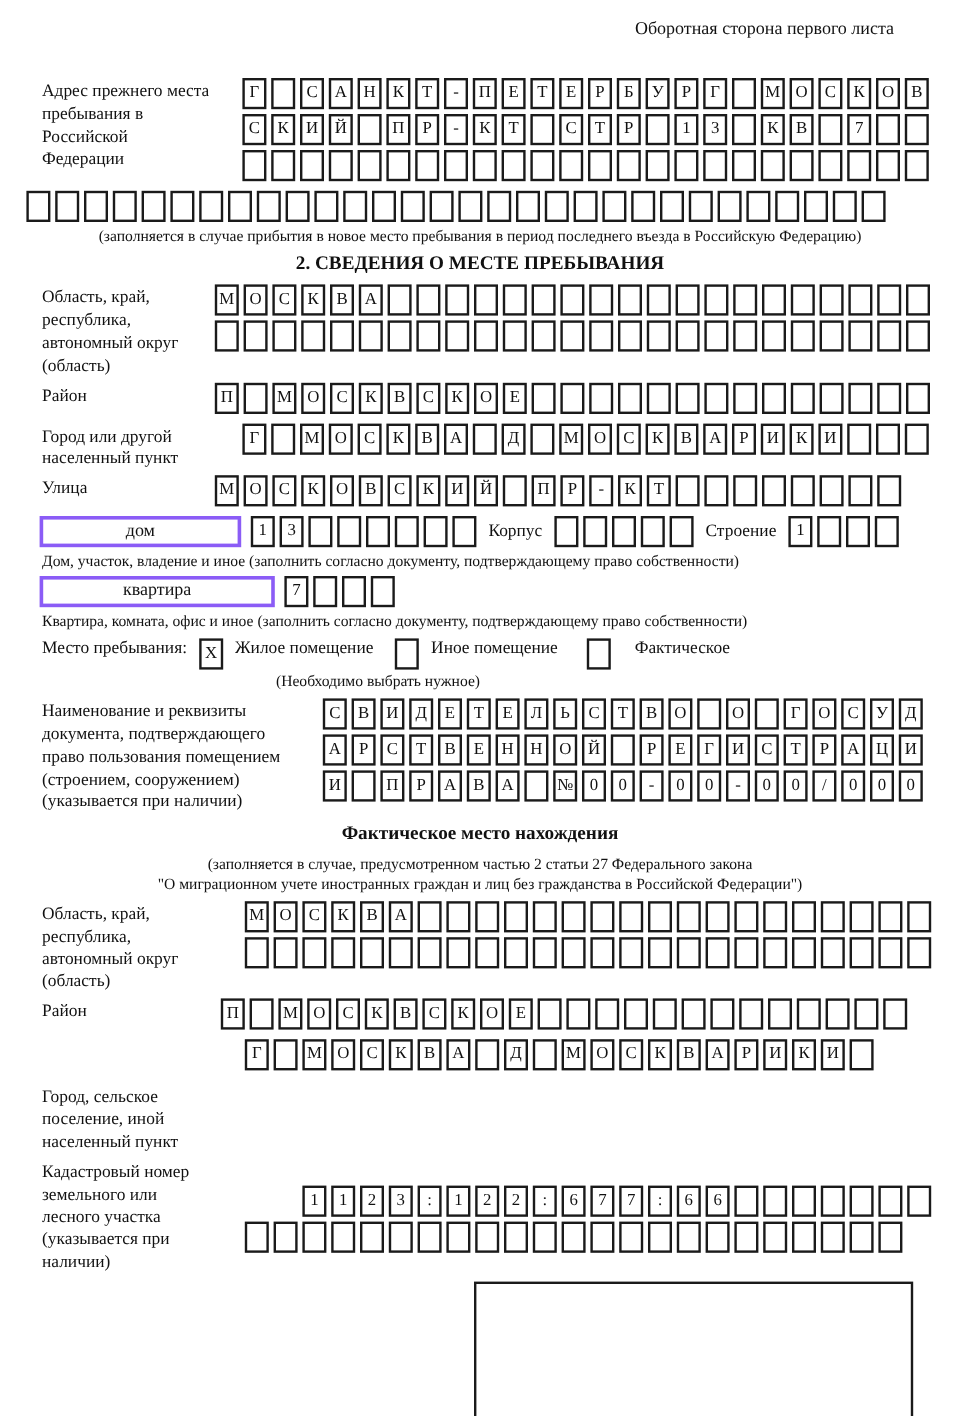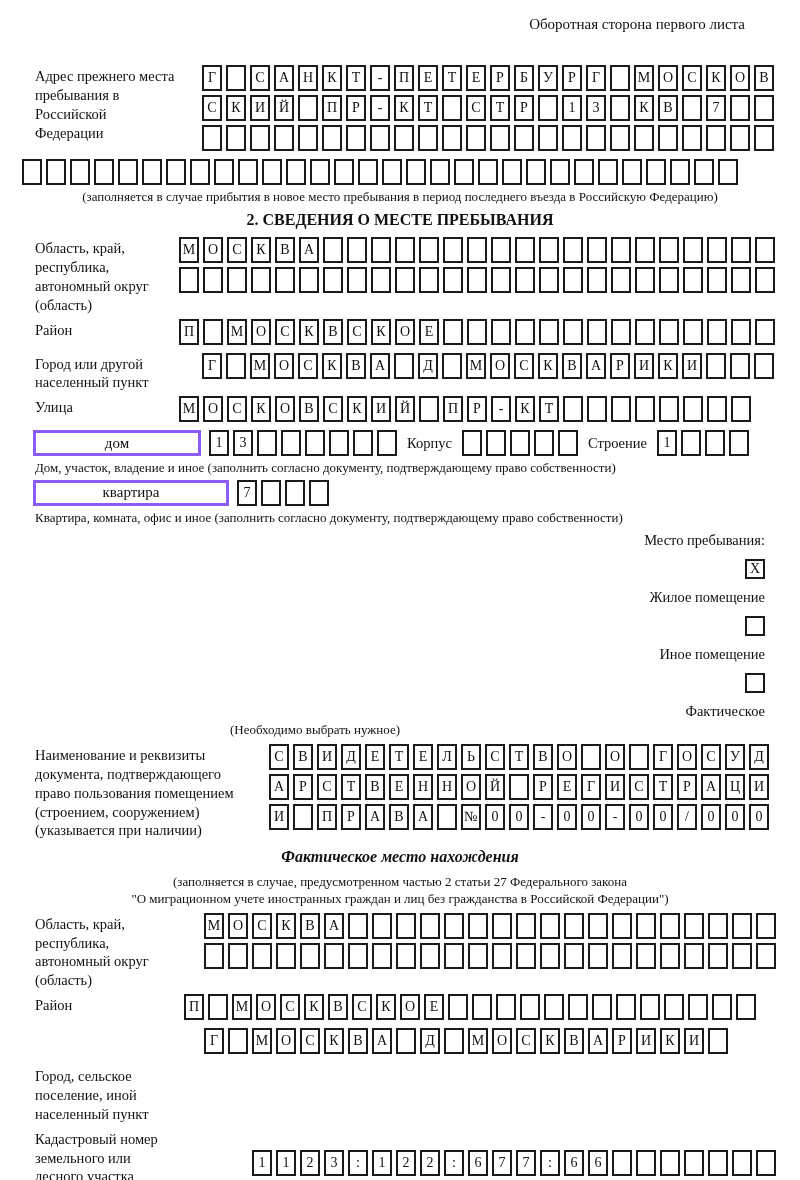--- a/index.html
+++ b/index.html
@@ -23,21 +23,21 @@
   }
   .widebox {
     height:26px; border:3px solid #8b5cf6;
     display:flex; align-items:center; justify-content:center;
     font-size:15px;
   }
   .note { font-size:13px; line-height:1.25; }
   .note.center { text-align:center; }
   .sec-title { font-size:16px; font-weight:bold; text-align:center; margin:4px 0 8px 0; }
   .inline-lbl { font-size:14.5px; padding:0 6px; line-height:26px; white-space:nowrap; }
-  .stay-row { display:flex; align-items:flex-end; gap:10px; margin:6px 0 2px 0;flex-direction:column; }
+  .stay-row { display:flex; align-items:flex-start; gap:10px; margin:6px 0 2px 0; }
   .stamp-box { margin-left:360px; width:366px; height:172px; border:2px solid #1a1a1a; margin-top:6px; } .mb6 { margin-bottom:6px;font-family:Liberation Serif, serif; } .mb2 { margin-bottom:2px; }
 </style>
 </head>
 <body>
 
 <div class="hdr-note">Оборотная сторона первого листа</div>
 
 <div class="field">
   <div class="lbl" style="width:143px;">Адрес прежнего места пребывания в Российской Федерации</div>
   <div class="cellcol">
@@ -428,21 +428,21 @@
         <div class="cell">0</div>
         <div class="cell">0</div>
         <div class="cell">/</div>
         <div class="cell">0</div>
         <div class="cell">0</div>
         <div class="cell">0</div>
       </div>
   </div>
 </div>
 
-<div class="sec-title" style="margin-top:8px;font-style:italic;">Фактическое место нахождения</div>
+<div class="sec-title" style="margin-top:8px;">Фактическое место нахождения</div>
 <div class="note center" style="width:730px;margin-left:0;">(заполняется в случае, предусмотренном частью 2 статьи 27 Федерального закона</div>
 <div class="note center mb6" style="width:730px;margin-left:0;">"О миграционном учете иностранных граждан и лиц без гражданства в Российской Федерации")</div>
 
 <div class="field">
   <div class="lbl" style="width:145px;">Область, край, республика, автономный округ (область)</div>
   <div class="cellcol">
     <div class="cellrow">
         <div class="cell">М</div>
         <div class="cell">О</div>
         <div class="cell">С</div>

